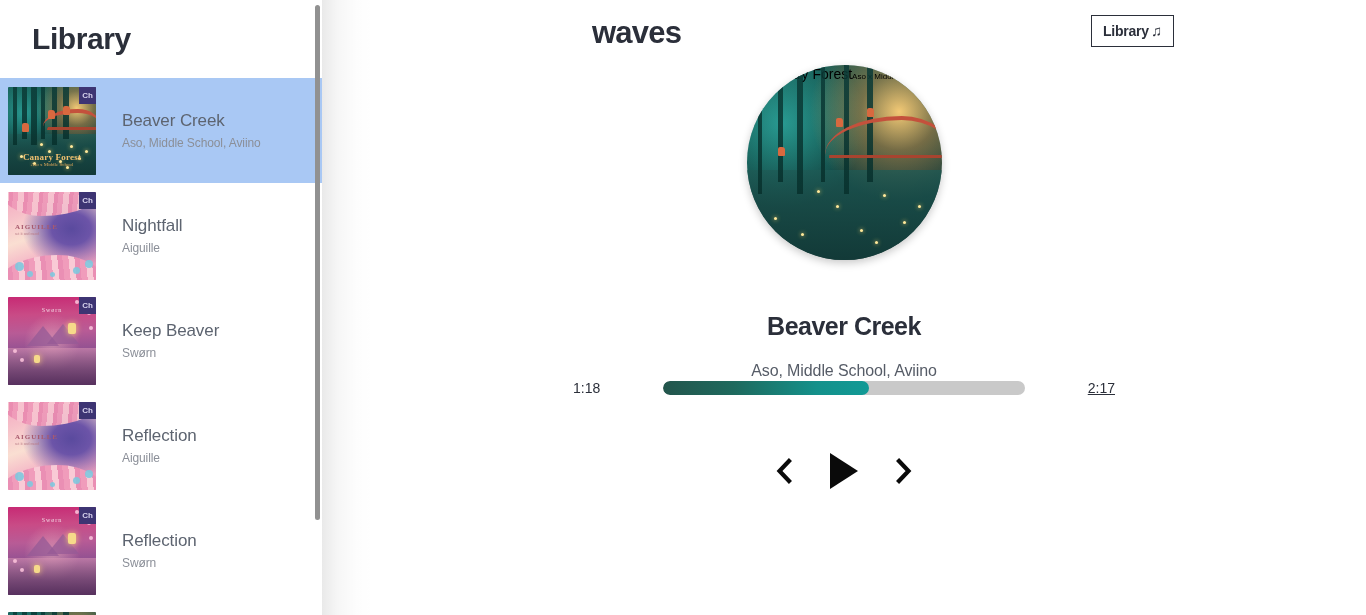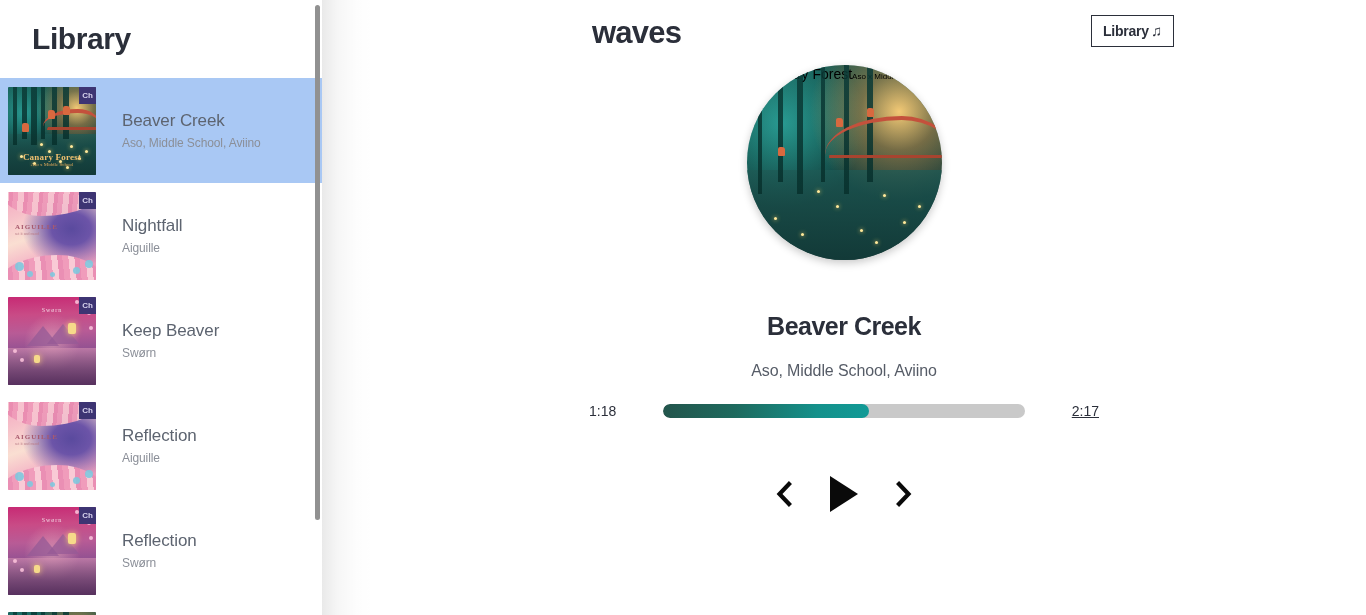--- a/index.html
+++ b/index.html
@@ -238,25 +238,24 @@
     letter-spacing: -0.5px;
   }
   .now-artist {
     margin-top: 21px;
     font-size: 16px;
     color: #565c67;
     letter-spacing: -0.1px;
   }
 
   .progress-row {
-    margin-top: 23px;
     display: flex;
     align-items: center;
     justify-content: center;
-    gap: 0;
+    gap: 16px;
   }
   .time { font-size: 14px; color: #2b2f3a; font-weight: 500; width: 52px; }
   .time.left { text-align: left; margin-left: 2px;}
   .time.right { text-align: right; margin-right: 2px; text-decoration: underline;}
   .progress-bar {
     position: relative;
     width: 362px; height: 14px;
     background: #c9c9c9;
     border-radius: 8px;
     margin: 0 22px;

